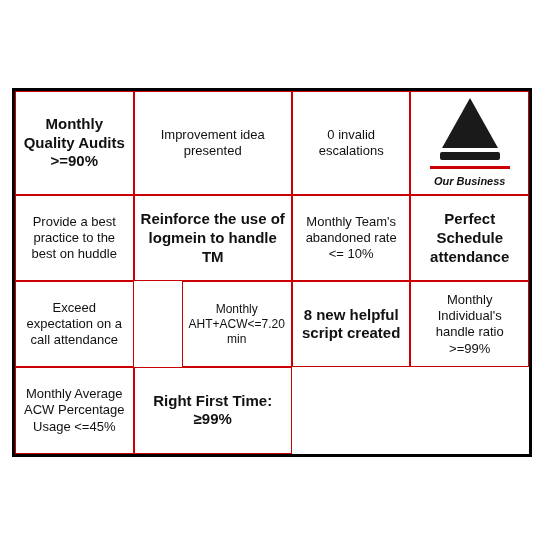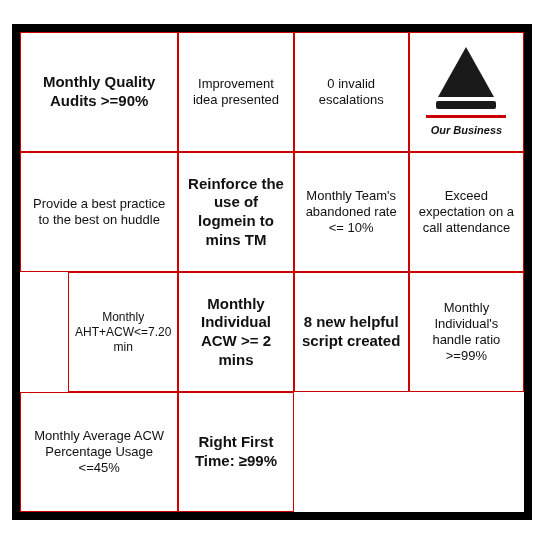--- a/index.html
+++ b/index.html
@@ -6,23 +6,23 @@
     body {
       width: 544px;
       height: 544px;
       background: #fff;
       font-family: Arial, sans-serif;
       display: flex;
       align-items: center;
       justify-content: center;
     }
     .bingo-board {
-      border: 8px solid #000000;
+      border: 3px solid #000000;
       width: 520px;
-      height: 496px;
+      height: 369px;
       display: grid;
       grid-template-columns: repeat(4, 1fr);
       grid-template-rows: repeat(4, 1fr);
     }
     .cell {
       border: 1.5px solid #cc0000;
       display: flex;
       align-items: center;
       justify-content: center;
       text-align: center;
@@ -92,34 +92,34 @@
   <div class="cell logo-cell">
     <div class="cone-shape"></div>
     <div class="cone-base"></div>
     <div class="logo-line"></div>
     <span class="logo-text">Our Business</span>
   </div>
   <div class="cell medium-text">
     <span>Provide a best practice to the best on huddle</span>
   </div>
   <div class="cell large-text">
-    <span>Reinforce the use of logmein to mins TM</span>
+    <span>Reinforce the use of logmein to handle TM</span>
   </div>
   <div class="cell medium-text">
     <span>Monthly Team's abandoned rate &lt;= 10%</span>
   </div>
 
+  <div class="cell large-text">
+    <span>Perfect Schedule attendance</span>
+  </div>
   <div class="cell medium-text">
     <span>Exceed expectation on a call attendance</span>
   </div>
   <div class="cell small-text">
     <span>Monthly AHT+ACW&lt;=7.20 min</span>
-  </div>
-  <div class="cell large-text">
-    <span>Monthly Individual ACW &gt;= 2 mins</span>
   </div>
 
   <div class="cell large-text">
     <span>8 new helpful script created</span>
   </div>
   <div class="cell medium-text">
     <span>Monthly Individual's handle ratio &gt;=99%</span>
   </div>
   <div class="cell medium-text">
     <span>Monthly Average ACW Percentage Usage &lt;=45%</span>

